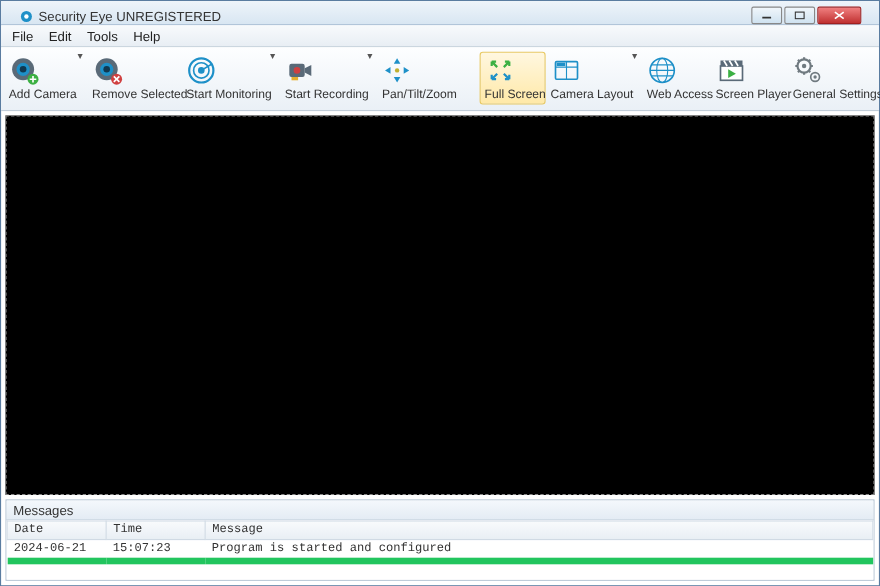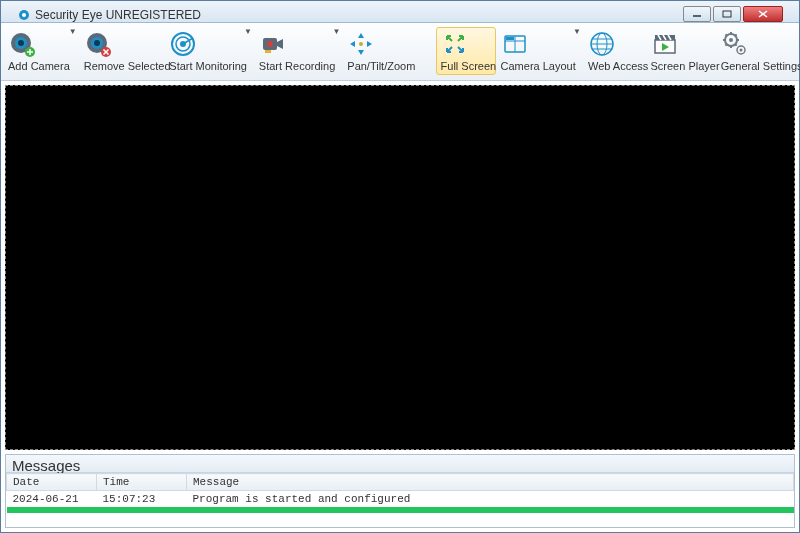--- a/index.html
+++ b/index.html
@@ -16,21 +16,21 @@
 .menubar { height: 20px; background: linear-gradient(#f8fafc,#e8eef4); display:flex; align-items:center; padding: 0 4px; gap: 2px; border-bottom: 1px solid #c0ccd8; font-size: 12px; color:#222; }
 .menu-item { padding: 2px 6px; cursor:pointer; }
 .toolbar { height: 58px; background: linear-gradient(#fdfeff,#eaf0f6); border-bottom: 1px solid #c0ccd8; display:flex; align-items:flex-start; padding: 4px 2px 0 2px; }
 .tool-btn { display:flex; flex-direction:column; align-items:flex-start; justify-content:flex-start; padding: 2px 4px; cursor:pointer; border: 1px solid transparent; border-radius:3px; min-width: 60px; }
 .tool-btn:hover, .tool-btn.active { background: linear-gradient(#fff7e0,#ffe9a8); border:1px solid #e8c860;margin-left:24px; }
 .tool-icon { width: 28px; height: 28px; display:flex; align-items:center; justify-content:center; margin-bottom:2px; }
 .tool-label { font-size: 11px; color:#333; white-space:nowrap; }
 .chev { font-size: 8px; color:#555; padding: 0 2px; cursor:pointer; }
 .video-area { flex:1; margin: 4px; background:#000; border: 1px dashed #888; }
 .messages-pane { height: 74px; margin: 0 4px 4px 4px; border: 1px solid #b0c0d0; display:flex; flex-direction:column; }
-.messages-title { height: 18px; background: linear-gradient(#f4f8fc,#e4ecf4); border-bottom:1px solid #c8d4e0; padding: 2px 6px; font-size:15px; color:#333; }
+.messages-title { height: 18px; background: linear-gradient(#f4f8fc,#e4ecf4); border-bottom:1px solid #c8d4e0; padding: 2px 6px; font-size:12px; color:#333; }
 .messages-table { flex:1; background:#fff; overflow:auto; }
 .messages-table table { width:100%; border-collapse:collapse; font-size:11px;font-family:Liberation Mono, monospace; }
 .messages-table th { text-align:left; background: linear-gradient(#f8fafc,#e8eef4); border: 1px solid #d0dae4; padding: 2px 6px; font-weight:normal; color:#333; }
 .messages-table td { padding: 2px 6px; border-bottom:6px solid #22c55e; color:#333; }
 .col-date { width: 90px; }
 .col-time { width: 90px; }
 svg { display:block; }
 </style>
 </head>
 <body>
@@ -58,20 +58,26 @@
         </div>
       <div class="win-btn win-close">
           <svg width="10" height="8">
             <line x1="1" y1="1" x2="9" y2="7" stroke="#fff" stroke-width="1.5"></line>
             <line x1="9" y1="1" x2="1" y2="7" stroke="#fff" stroke-width="1.5"></line>
           </svg>
         </div>
     </div>
   </div>
 
+  <div class="menubar">
+    <span class="menu-item">File</span>
+    <span class="menu-item">Edit</span>
+    <span class="menu-item">Tools</span>
+    <span class="menu-item">Help</span>
+  </div>
 
   <div class="toolbar">
 
     <div class="tool-btn">
       <span class="tool-icon">
         <svg width="28" height="28" viewBox="0 0 28 28">
             <circle cx="13" cy="13" r="10" fill="#5a6a78"></circle>
             <circle cx="13" cy="13" r="6" fill="#1e90c8"></circle>
             <circle cx="13" cy="13" r="3" fill="#103850"></circle>
             <circle cx="22" cy="22" r="5" fill="#3cb043"></circle>

